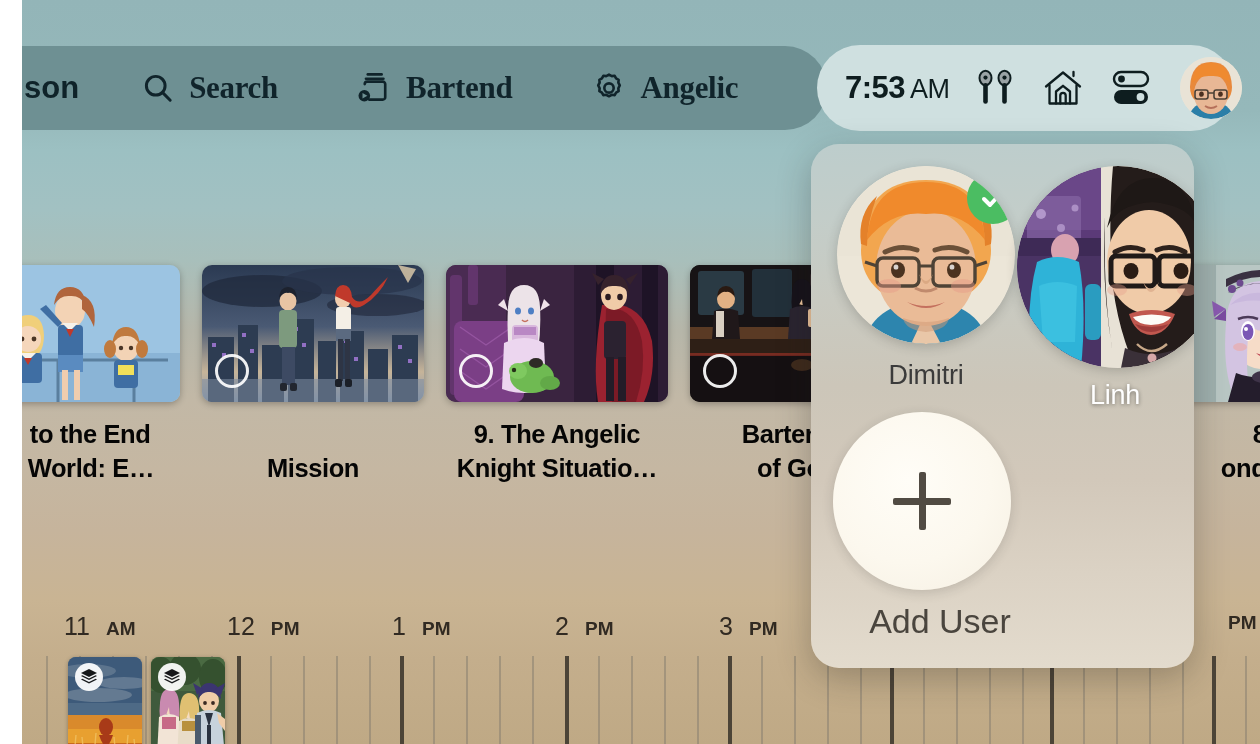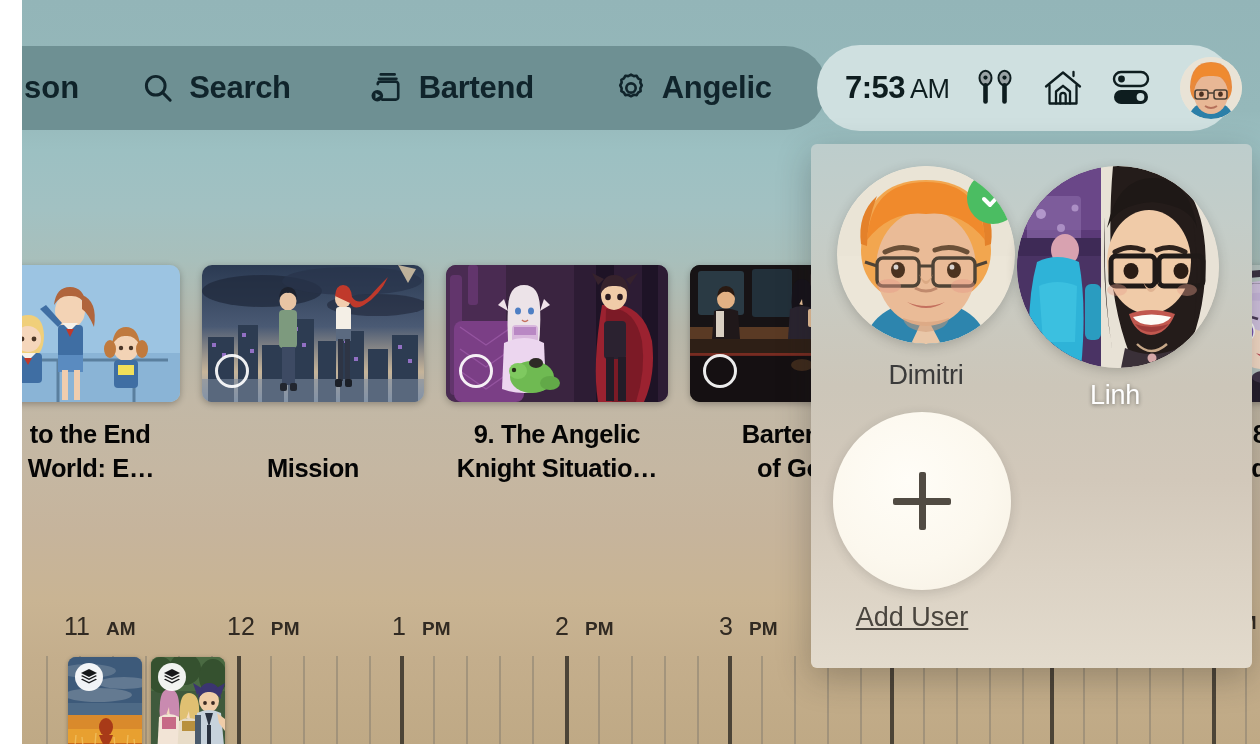--- a/index.html
+++ b/index.html
@@ -41,20 +41,21 @@
     gap: 0px;
   }
   .nav-item {
     display: flex; align-items: center;
     gap: 14px;
     color: #10242b;
     font-size: 31px;
     font-weight: 700;
     letter-spacing: -0.3px;
     white-space: nowrap;
+    font-family: Liberation Serif, serif;
   }
   #nav-profile-partial {
     color: #0f2329;
     font-size: 31px; font-weight: 700;
     margin-left: 6px;
     margin-right: 62px;
   }
   #nav-search { margin-right: 78px; }
   #nav-history { margin-right: 80px; }
   .nav-ico { display:flex; align-items:center; justify-content:center; }
@@ -166,22 +167,22 @@
     width: 28px; height: 28px;
     border-radius: 50%;
     background: rgba(255,255,255,0.93);
     display: flex; align-items: center; justify-content: center;
   }
 
   
   #userpanel {
     position: absolute;
     left: 789px; top: 144px;
-    width: 441px; height: 524px;
-    border-radius: 6px;
+    width: 383px; height: 524px;
+    border-radius: 28px;
     background: linear-gradient(to bottom,
       #bdcdcc 0%,
       #c3cdc9 14%,
       #c9cac1 30%,
       #ccc6b9 46%,
       #d2c8ba 64%,
       #dbd2c4 82%,
       #e3dbcd 100%);
     box-shadow: 0 10px 34px rgba(30,30,25,0.28);
     z-index: 10;
@@ -214,26 +215,25 @@
     position: absolute;
     left: 22px; top: 268px;
     width: 178px; height: 178px;
     border-radius: 50%;
     background: radial-gradient(circle at 42% 38%, #fffdf7 0%, #fcf8ee 55%, #f5efe2 100%);
     box-shadow: 0 3px 12px rgba(40,40,35,0.16);
     display: flex; align-items: center; justify-content: center;
   }
   #adduser-label {
     position: absolute;
-    left: 12px; top: 458px;
+    left: 40px; top: 458px;
     width: 178px;
     text-align: center;
-    font-size: 27px;
+    font-size: 34px;
     color: #4a453e;
-    text-decoration: underline;
   }
   .plus-v, .plus-h { position: absolute; background: #514b43; border-radius: 2px; }
   .plus-v { width: 7px; height: 58px; left: 85.5px; top: 60px; }
   .plus-h { width: 58px; height: 7px; left: 60px; top: 85.5px; }
 </style>
 </head>
 <body>
 
 <div id="stage">
 

